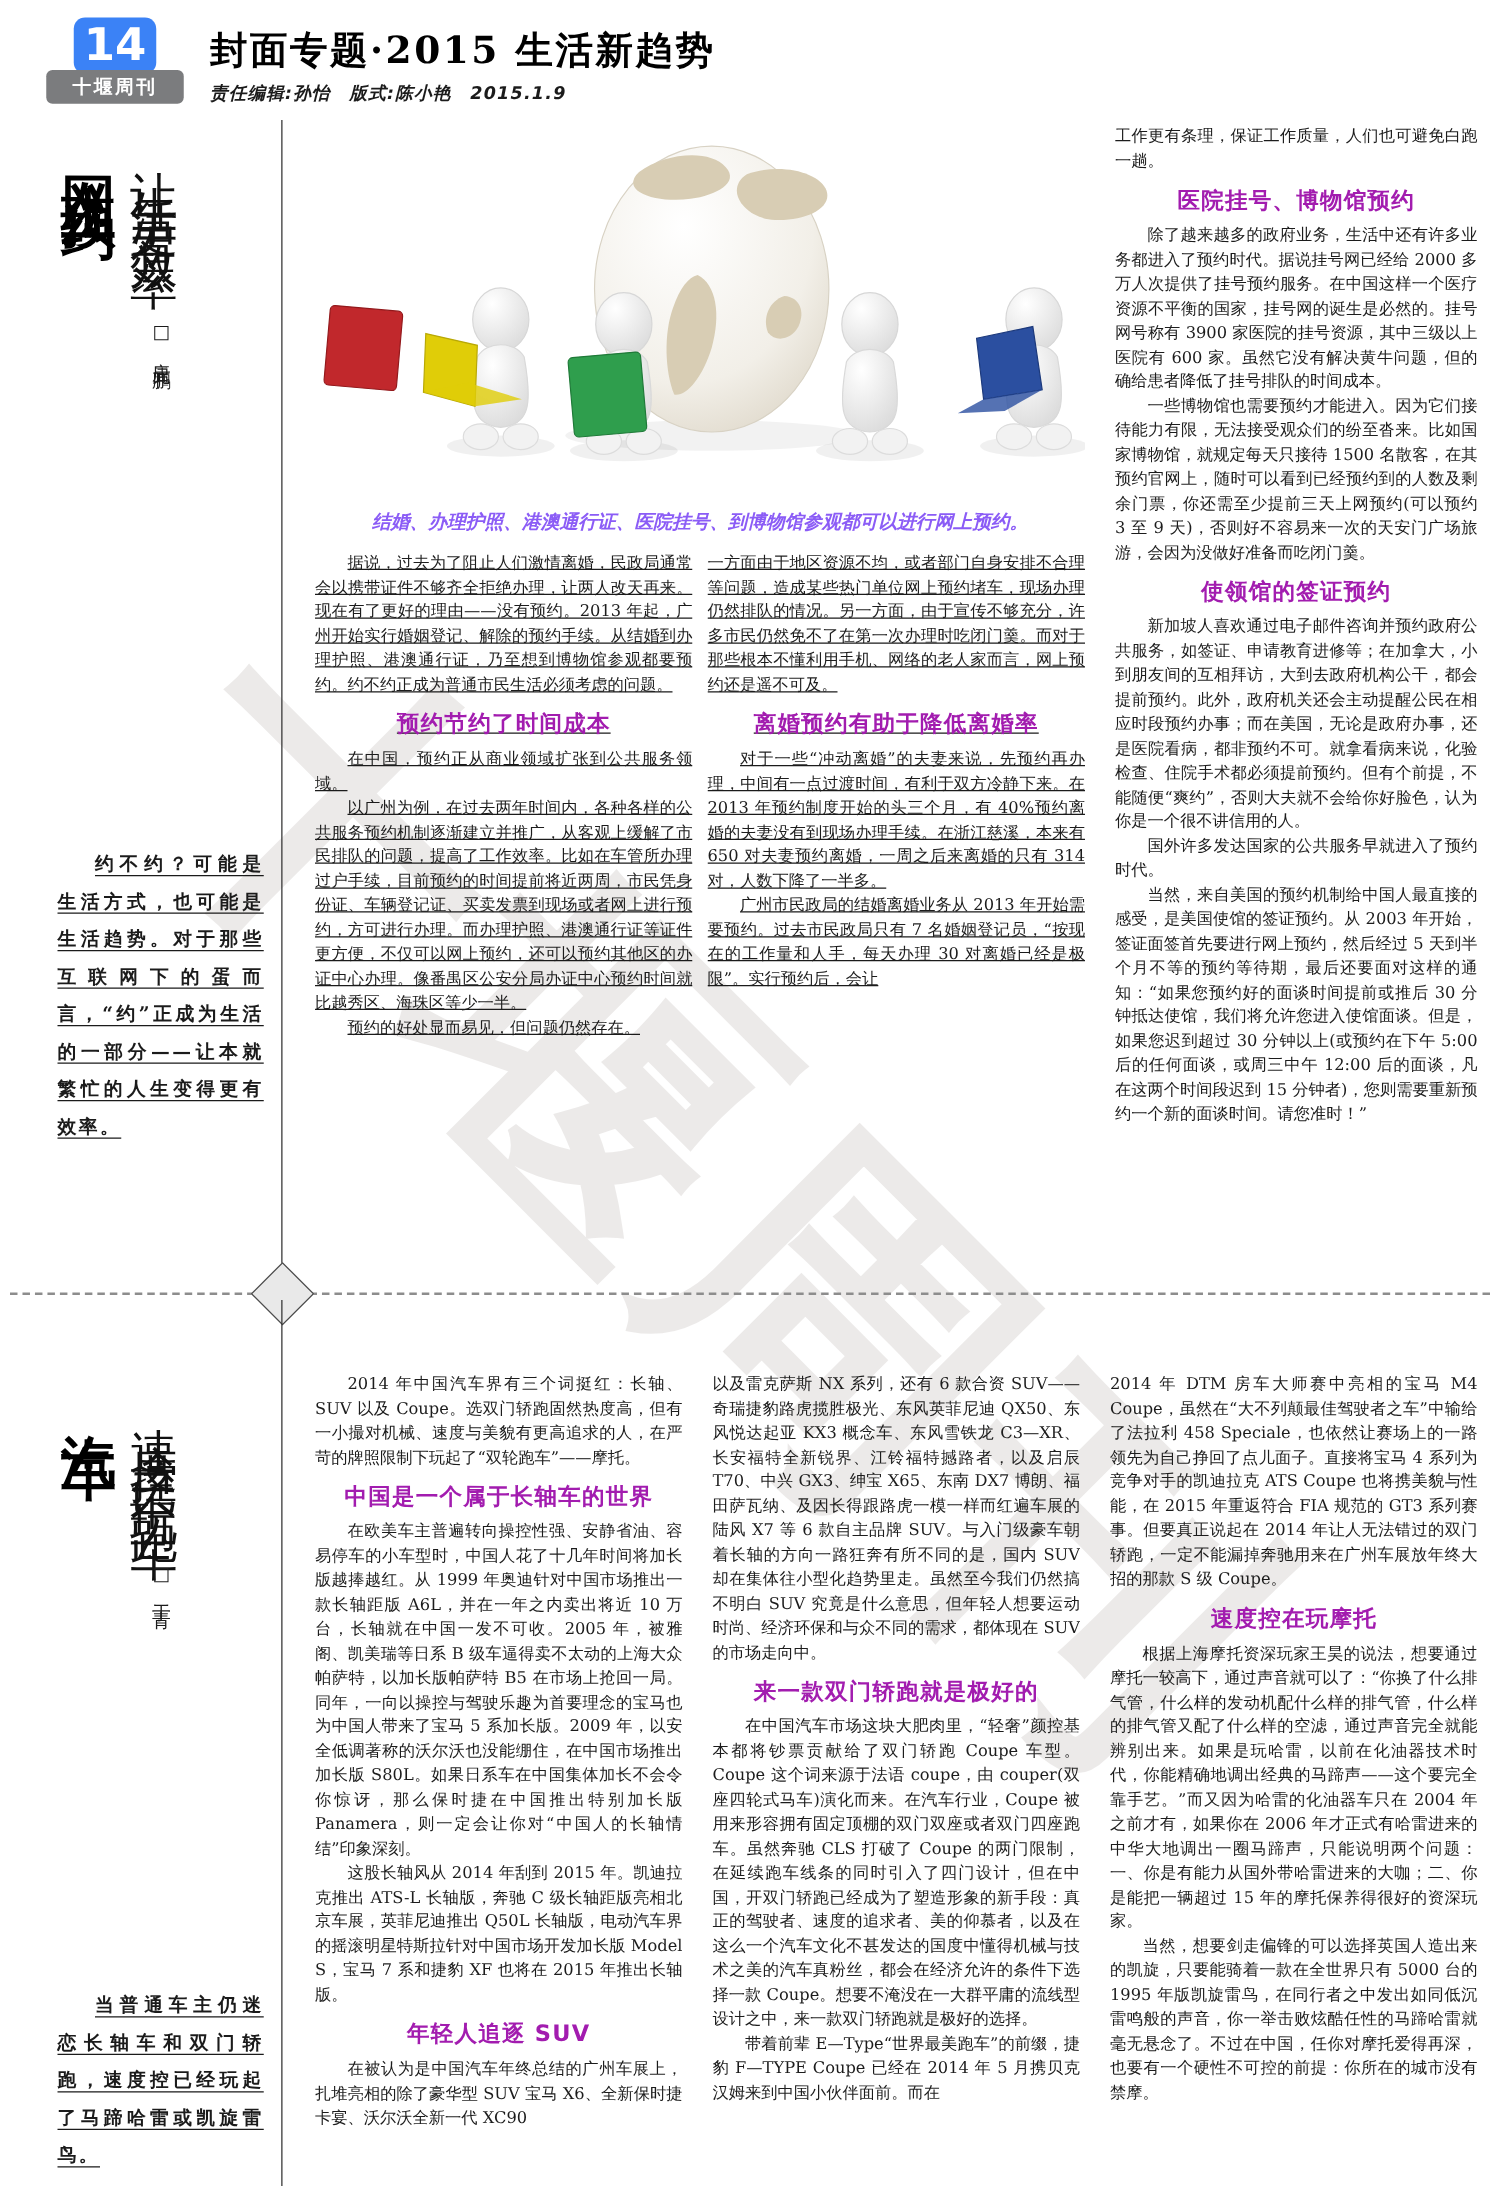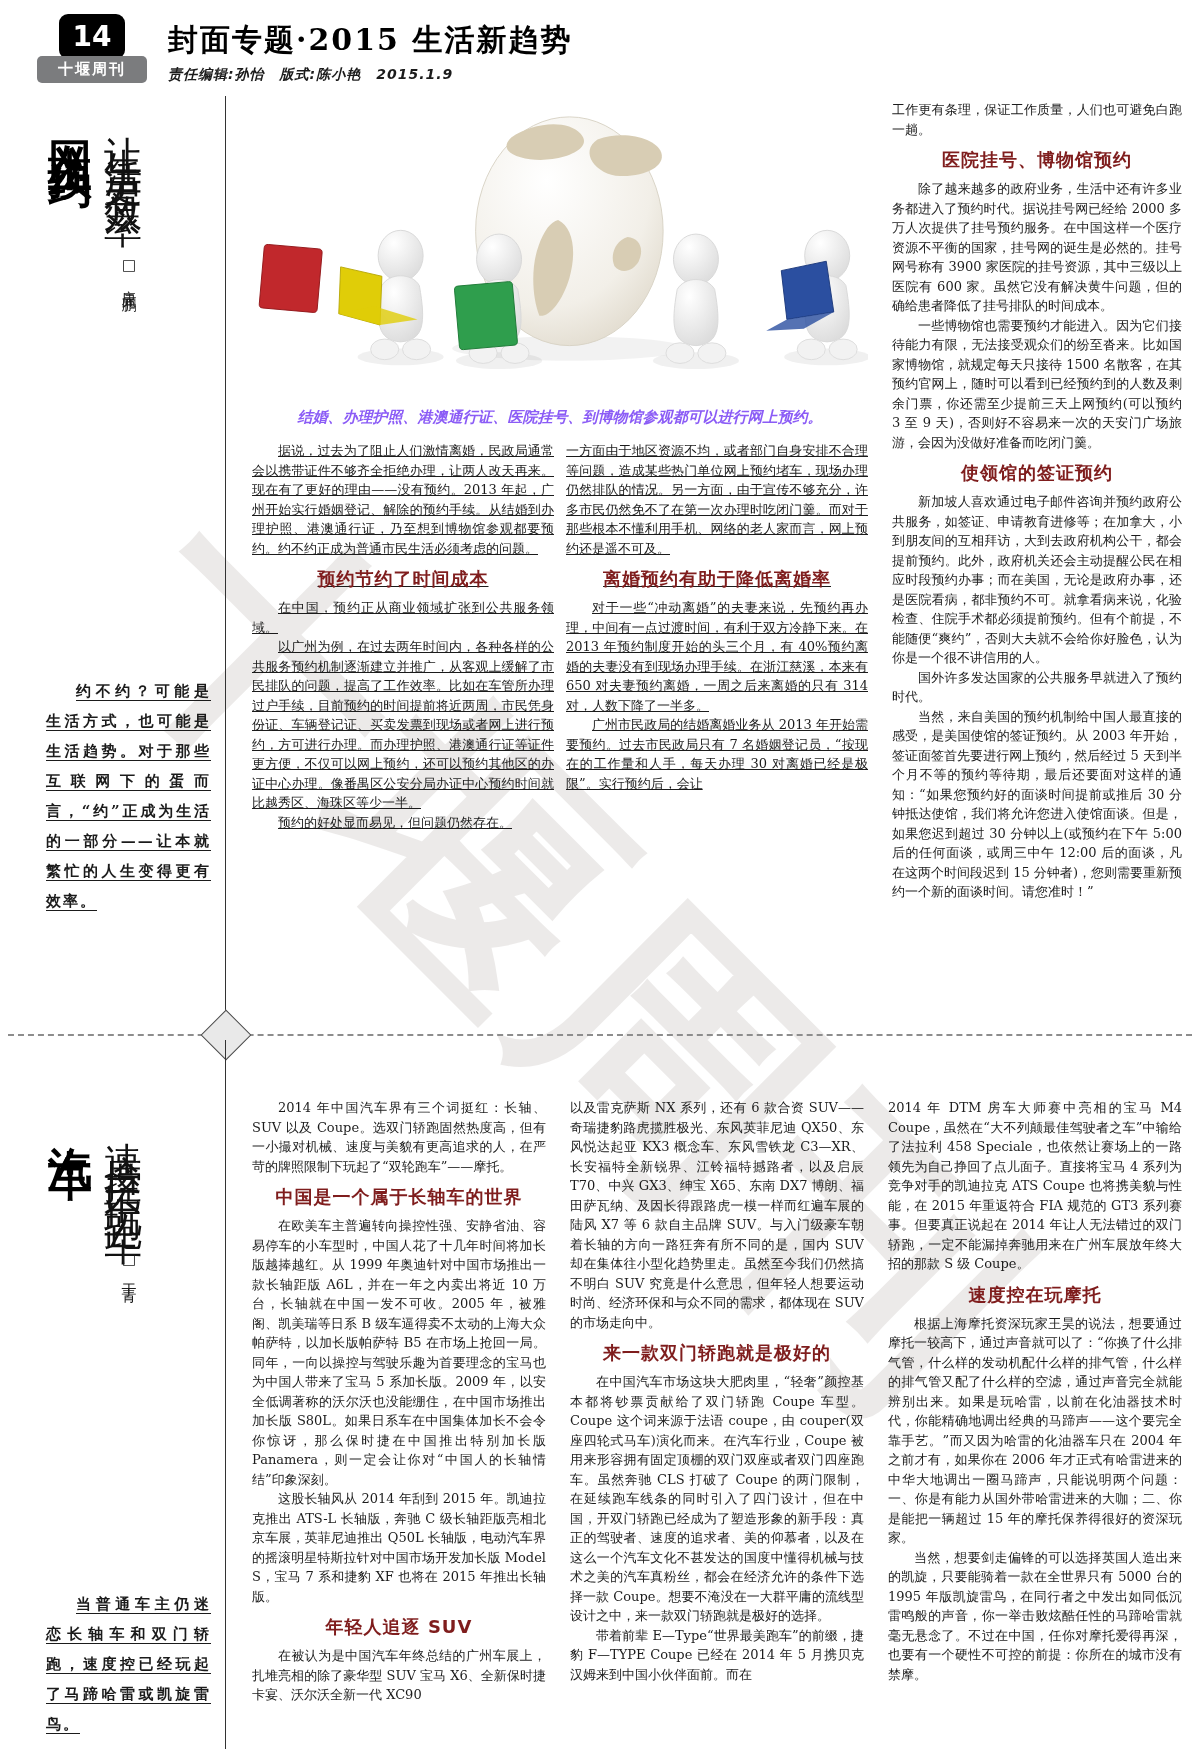--- a/index.html
+++ b/index.html
@@ -7,22 +7,22 @@
         font-family:"DejaVu Serif","Liberation Serif",serif;color:#1b1b1b;}
   
   .watermark{position:absolute;left:300px;top:430px;z-index:0;font-size:270px;font-weight:bold;
         letter-spacing:14px;white-space:nowrap;color:rgba(125,115,110,0.15);
         transform:rotate(45deg);transform-origin:0 0;pointer-events:none;
         font-family:"DejaVu Sans","Liberation Sans",sans-serif;}
   
   .header{position:relative;z-index:1;height:96px;box-sizing:border-box;display:flex;gap:20px;
         padding:14px 20px 0 36px;}
   .badge{width:112px;flex:0 0 112px;text-align:center;}
-  .badge-num{width:66px;height:45px;margin:0 auto;background:#000000;border-radius:9px;color:#fff;
-        font-size:28px;font-weight:bold;display:flex;align-items:center;justify-content:center;
+  .badge-num{width:66px;height:45px;margin:0 auto;background:#3b82f6;border-radius:9px;color:#fff;
+        font-size:36px;font-weight:bold;display:flex;align-items:center;justify-content:center;
         font-family:"DejaVu Sans","Liberation Sans",sans-serif;}
   .badge-name{margin:-3px auto 0;width:110px;height:27px;background:#7b7c7e;border-radius:5px;color:#fff;
         font-weight:bold;font-size:15px;letter-spacing:2px;display:flex;align-items:center;justify-content:center;
         font-family:"DejaVu Sans","Liberation Sans",sans-serif;}
   .h-title{font-size:30px;font-weight:900;letter-spacing:2px;margin-top:6px;color:#000;}
   .h-sub{font-size:14px;font-weight:bold;font-style:italic;margin-top:5px;letter-spacing:1px;
         font-family:"DejaVu Sans","Liberation Sans",sans-serif;}
   
   .section{position:relative;z-index:1;display:flex;}
   .section-top{height:934px;}
@@ -44,21 +44,21 @@
   .figure{height:300px;position:relative;}
   .figure svg{width:100%;height:100%;}
   .figcaption{text-align:center;font-weight:bold;font-style:italic;font-size:15px;margin:8px 0 14px;
         font-family:"DejaVu Sans","Liberation Sans",sans-serif;color:#8b5cf6;}
   .cols2{display:flex;gap:12px;text-decoration:underline;}
   .col{flex:1;min-width:0;overflow:hidden;}
   .col3{flex:0 0 290px;}
   .bottom-main{display:flex;gap:24px;padding-top:54px;height:100%;box-sizing:border-box;}
   .para{margin:0;font-size:13px;line-height:1.5;text-align:justify;text-indent:2em;color:#1c1c1c;}
   .para.no-indent{text-indent:0;}
-  .colhead{margin:9px 0 7px;text-align:center;font-size:18px;font-weight:bold;letter-spacing:1px;color:#7f1d1d;
+  .colhead{margin:9px 0 7px;text-align:center;font-size:18px;font-weight:bold;letter-spacing:1px;color:#a21caf;
         font-family:"DejaVu Sans","Liberation Sans",sans-serif;}
   
   .divider{position:relative;z-index:1;height:10px;}
   .divider .dash{position:absolute;left:8px;right:8px;top:4px;border-top:2px dashed #8d8d8d;}
   .divider .diamond{position:absolute;left:226px;top:5px;width:34px;height:34px;
         transform:translate(-50%,-50%) rotate(45deg);background:#e9e9e9;border:1.5px solid #4a4a4a;}
 </style>
 </head>
 <body>
 

